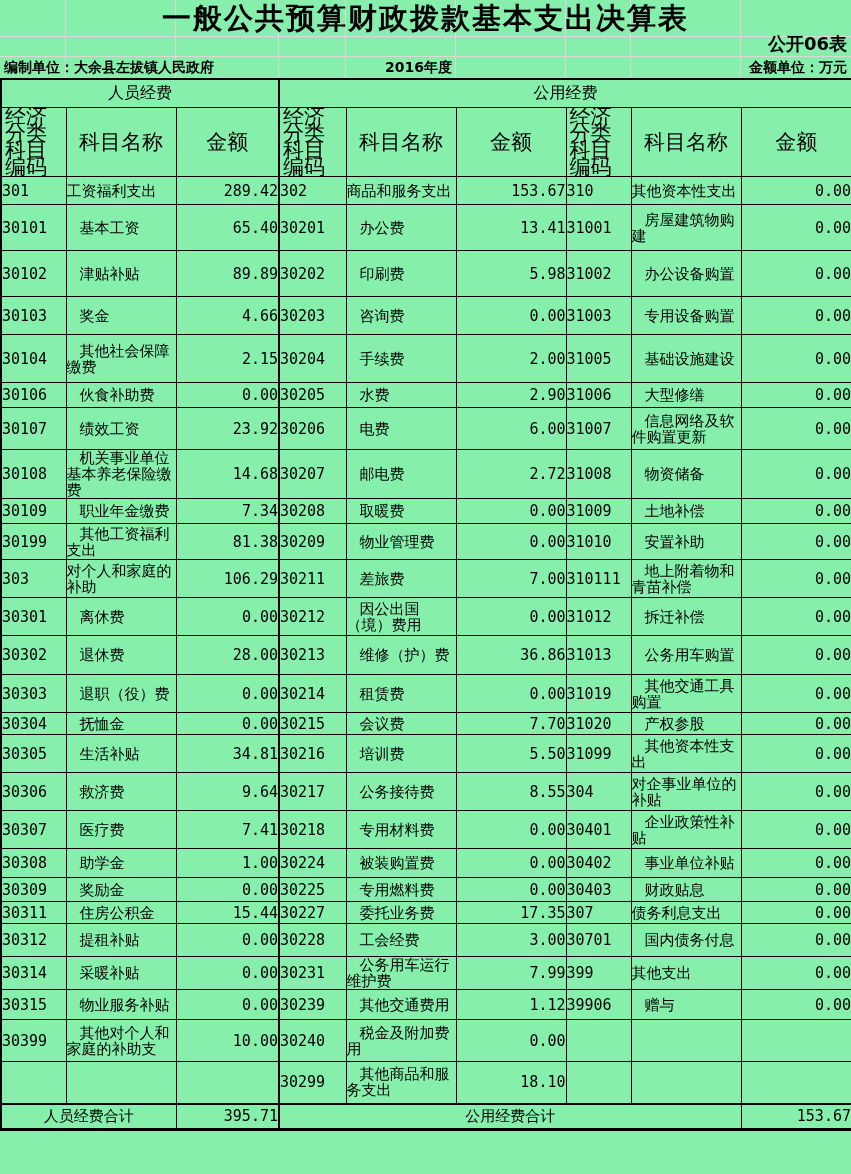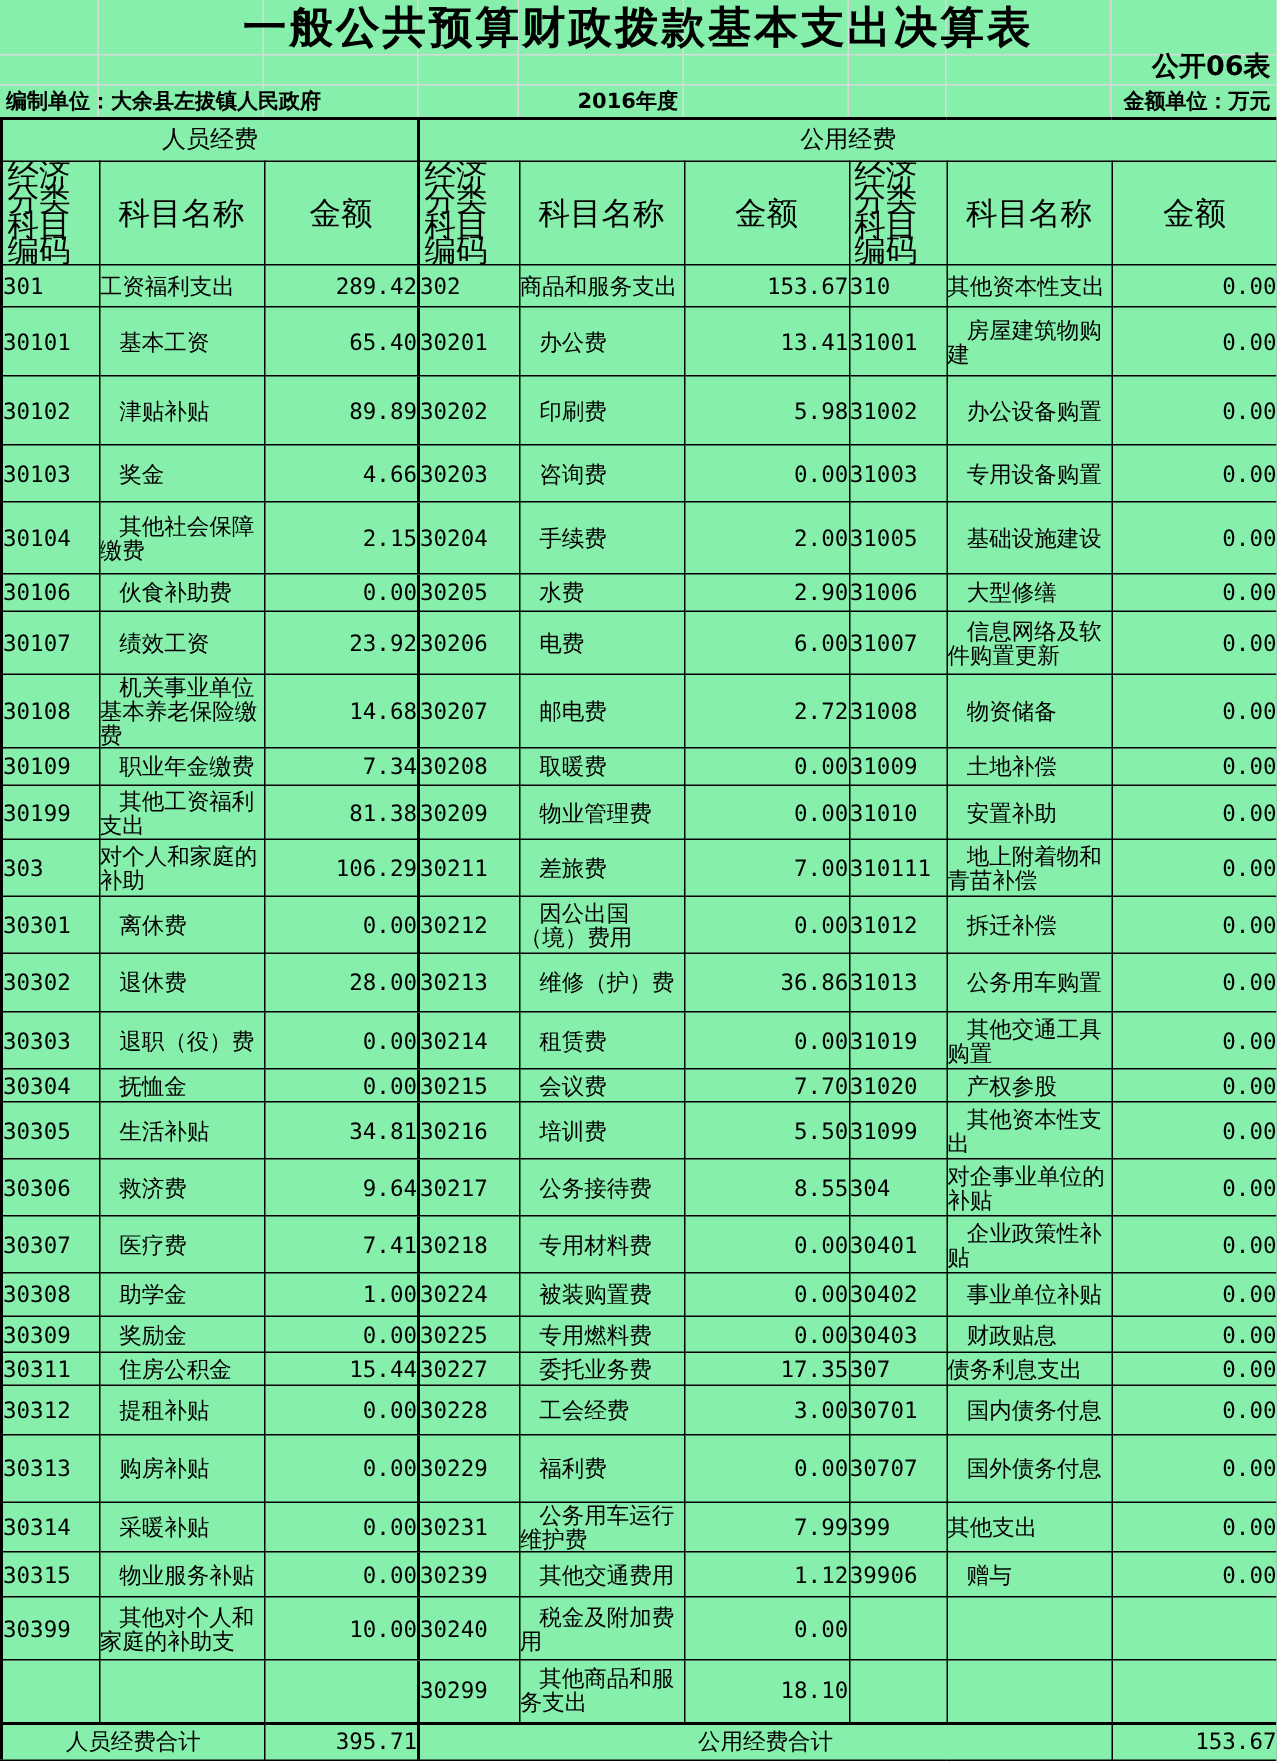--- a/index.html
+++ b/index.html
@@ -360,31 +360,20 @@
           <td class="code">30312</td>
           <td class="name indent">提租补贴</td>
           <td class="amount">0.00</td>
           <td class="code sec">30228</td>
           <td class="name indent">工会经费</td>
           <td class="amount">3.00</td>
           <td class="code">30701</td>
           <td class="name indent">国内债务付息</td>
           <td class="amount">0.00</td>
         </tr>
-        <tr style="height: 45px;">
-          <td class="code">30313</td>
-          <td class="name indent">购房补贴</td>
-          <td class="amount">0.00</td>
-          <td class="code sec">30229</td>
-          <td class="name indent">福利费</td>
-          <td class="amount">0.00</td>
-          <td class="code">30707</td>
-          <td class="name indent">国外债务付息</td>
-          <td class="amount">0.00</td>
-        </tr>
         <tr style="height: 32px;">
           <td class="code">30314</td>
           <td class="name indent">采暖补贴</td>
           <td class="amount">0.00</td>
           <td class="code sec">30231</td>
           <td class="name indent">公务用车运行维护费</td>
           <td class="amount">7.99</td>
           <td class="code">399</td>
           <td class="name">其他支出</td>
           <td class="amount">0.00</td>

